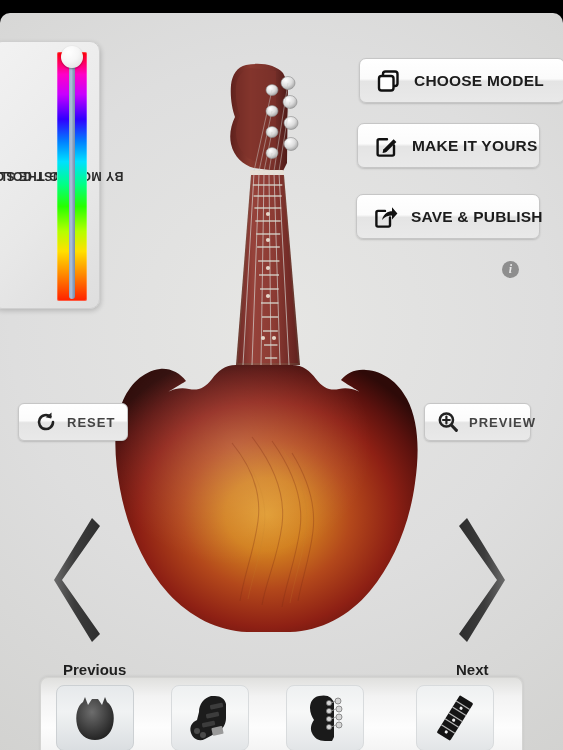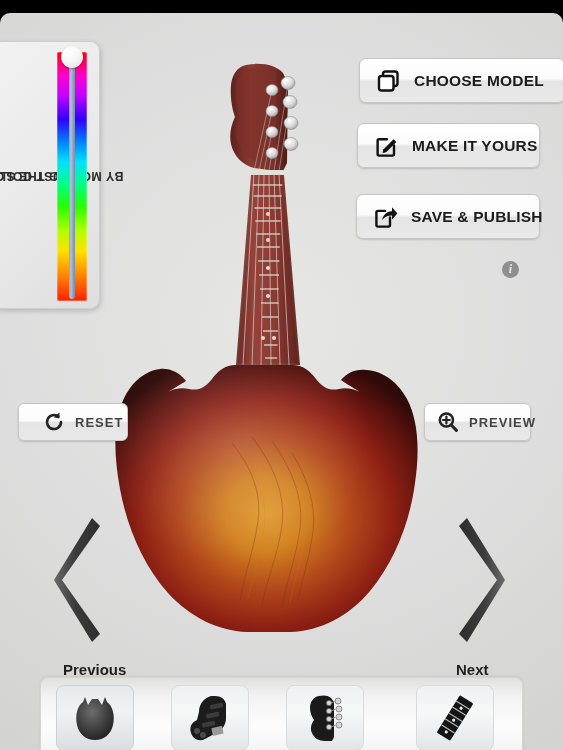--- a/index.html
+++ b/index.html
@@ -108,21 +108,21 @@
     color: #1c1c1c;
     letter-spacing: 0.2px;
     white-space: nowrap;
   }
 
   .btn-choose  { left: 359px; top: 45px;  width: 206px; height: 45px;  padding: 0 0 0 16px; }
   .btn-make    { left: 357px; top: 110px; width: 183px; height: 45px;  padding: 0 0 0 16px; }
   .btn-save    { left: 356px; top: 181px; width: 184px; height: 45px;  padding: 0 0 0 16px; }
   .btn-choose .lbl, .btn-make .lbl, .btn-save .lbl { font-size: 15.5px; margin-left: 12px; }
 
-  .btn-reset   { left: 18px;  top: 390px; width: 110px; height: 38px; padding: 0 0 0 24px; border-radius: 6px; }
+  .btn-reset   { left: 18px;  top: 390px; width: 110px; height: 38px; padding: 0 0 0 16px; border-radius: 6px; }
   .btn-preview { left: 424px; top: 390px; width: 107px; height: 38px; padding: 0 0 0 12px; border-radius: 6px; }
   .btn-reset .lbl, .btn-preview .lbl { font-size: 13px; margin-left: 10px; color:#444; letter-spacing: 1px; }
 
   .info-icon {
     position: absolute;
     left: 502px; top: 248px;
     width: 17px; height: 17px;
     border-radius: 50%;
     background: #8e8e8e;
     color: #e9e9e9;

